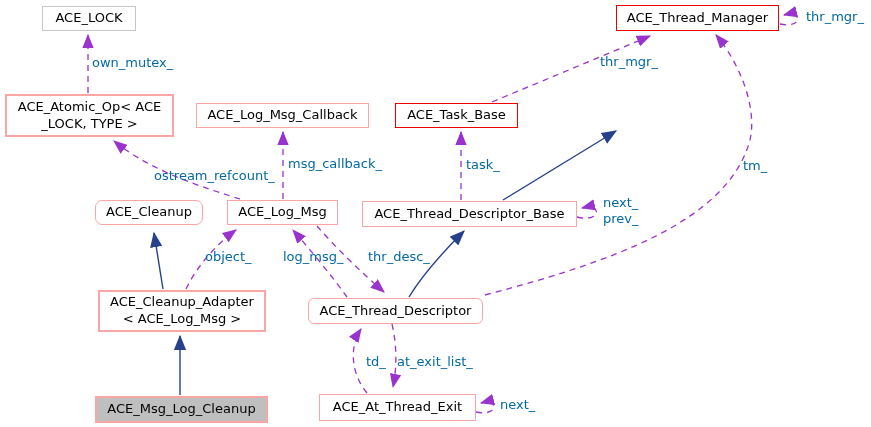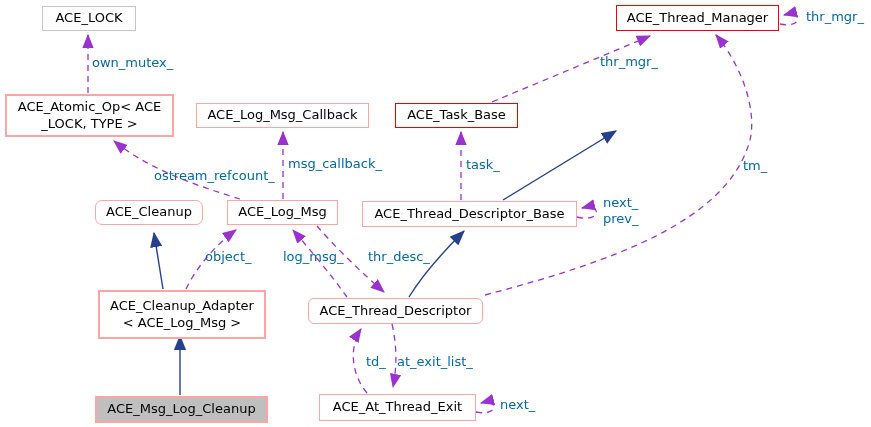--- a/index.html
+++ b/index.html
@@ -89,21 +89,21 @@
   </div>
 
   <div class="node" style="left:227px; top:200px; width:111px; height:25px;">
     <span>ACE_Log_Msg</span>
   </div>
 
   <div class="node" style="left:362px; top:201px; width:215px; height:26px;">
     <span>ACE_Thread_Descriptor_Base</span>
   </div>
 
-  <div class="node thick" style="left:98px; top:290px; width:168px; height:49px;">
+  <div class="node thick" style="left:98px; top:290px; width:168px; height:42px;">
     <span>ACE_Cleanup_Adapter</span>
     <span>&lt; ACE_Log_Msg &gt;</span>
   </div>
 
   <div class="node" style="left:308px; top:298px; width:175px; height:26px;border-radius:6px;">
     <span>ACE_Thread_Descriptor</span>
   </div>
 
   <div class="node current" style="left:95px; top:396px; width:173px; height:27px;">
     <span>ACE_Msg_Log_Cleanup</span>

